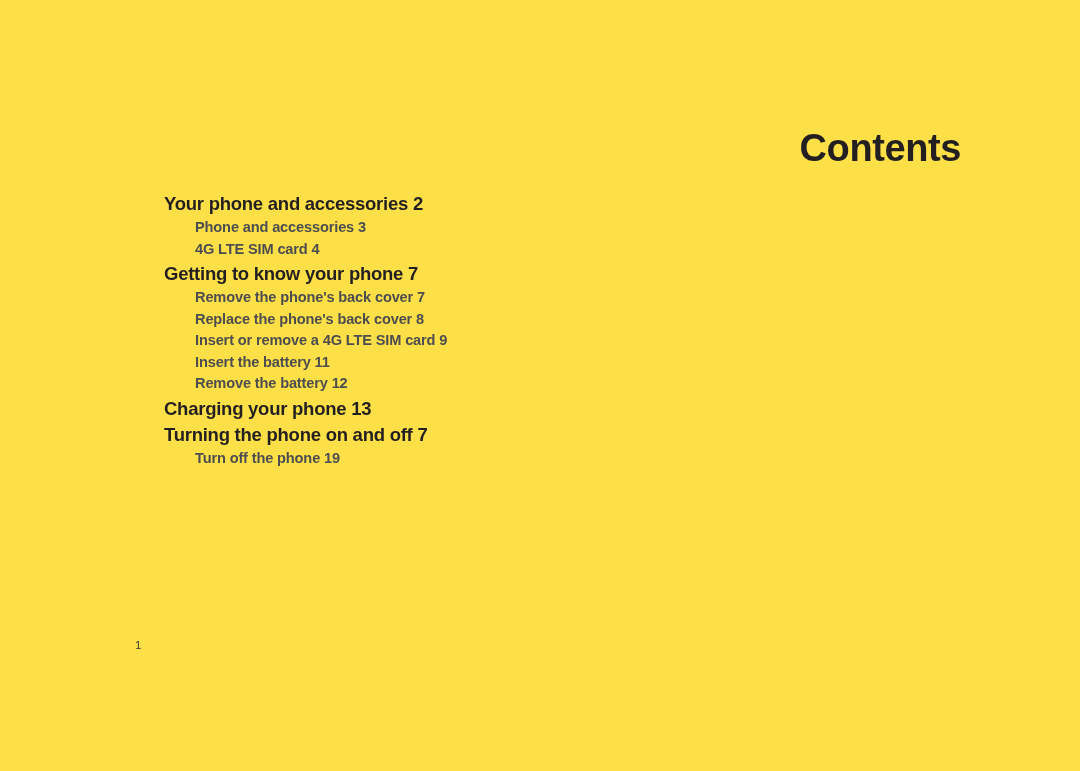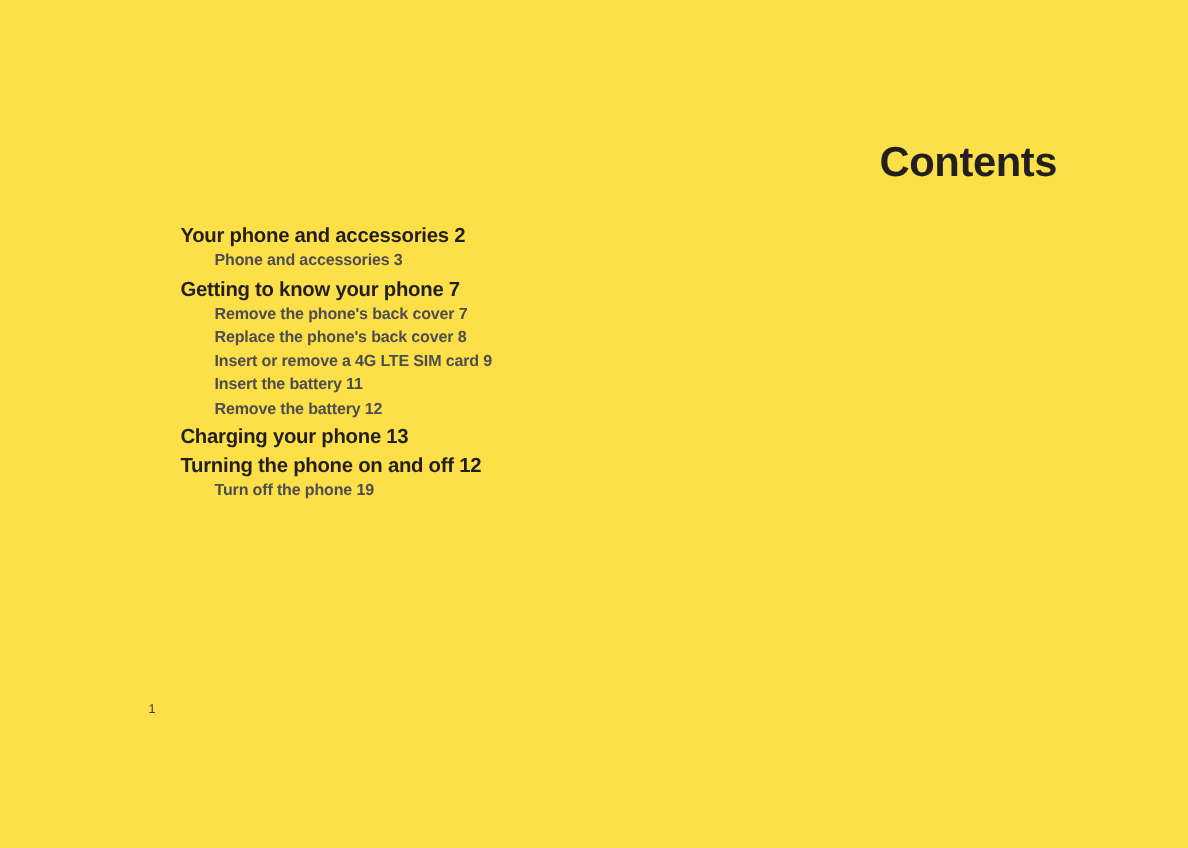--- a/index.html
+++ b/index.html
@@ -35,21 +35,21 @@
     letter-spacing: -0.4px;
     color: #231f20;
     line-height: 1;
     white-space: nowrap;
   }
 
   
   .toc {
     position: absolute;
     left: 164px;
-    top: 201px;
+    top: 191px;
     width: 700px;
   }
 
   .toc-entry {
     display: block;
     white-space: nowrap;
   }
 
   .toc-entry.level-1 {
     font-family: "Liberation Sans", sans-serif;
@@ -92,26 +92,27 @@
 <body>
 
 <div class="page">
 
   <h1 class="page-title">Contents</h1>
 
   <nav class="toc">
 
   <div class="toc-entry level-1">Your phone and accessories 2</div>
       <div class="toc-entry level-2">Phone and accessories 3</div>
+      <div class="toc-entry level-2">4G LTE SIM card 4</div>
       <div class="toc-entry level-1 after-sub">Getting to know your phone 7</div>
       <div class="toc-entry level-2">Remove the phone's back cover 7</div>
       <div class="toc-entry level-2">Replace the phone's back cover 8</div>
       <div class="toc-entry level-2">Insert or remove a 4G LTE SIM card 9</div>
       <div class="toc-entry level-2">Insert the battery 11</div>
       <div class="toc-entry level-2">Remove the battery 12</div>
       <div class="toc-entry level-1 after-sub">Charging your phone 13</div>
-      <div class="toc-entry level-1">Turning the phone on and off 12</div>
+      <div class="toc-entry level-1">Turning the phone on and off 7</div>
       <div class="toc-entry level-2">Turn off the phone 19</div>
     </nav>
 
   <div class="folio">1</div>
 
 </div>
 
 </body></html>

